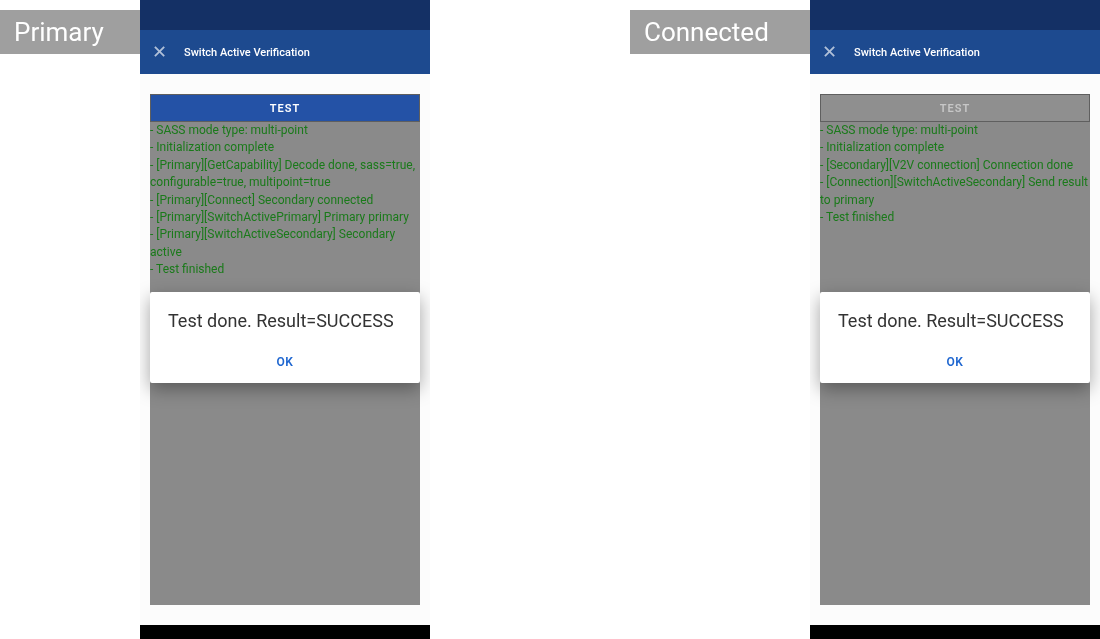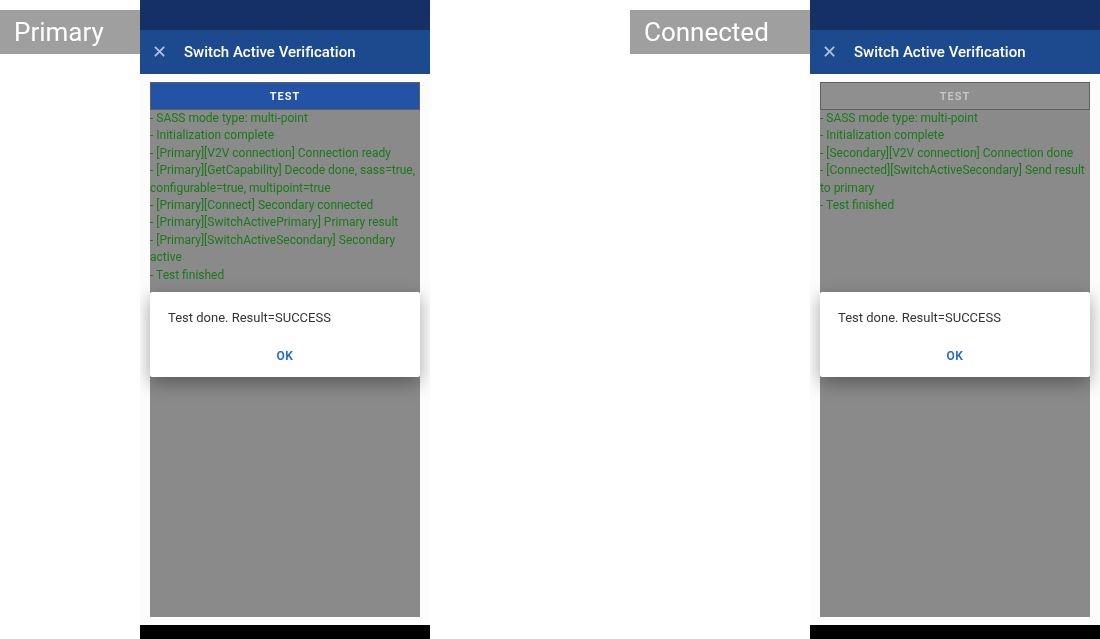--- a/index.html
+++ b/index.html
@@ -35,29 +35,29 @@
     }
     .appbar .close {
       color: #b0c0d8;
       font-size: 18px;
       line-height: 1;
       cursor: pointer;
       width: 16px;
     }
     .appbar .title {
       color: #ffffff;
-      font-size: 15px;
+      font-size: 11px;
       font-weight: 500;
     }
 
     .content {
       background: #fcfcfc;
       position: relative;
       height: calc(100% - 30px - 44px - 14px);
-      padding: 8px 10px;
+      padding: 20px 10px;
     }
     .navbar {
       position: absolute;
       bottom: 0; left: 0; right: 0;
       height: 14px;
       background: #000;
     }
 
     .test-btn {
       width: 100%;
@@ -101,21 +101,21 @@
       right: 10px;
       top: 292px;
       background: #ffffff;
       border-radius: 2px;
       box-shadow: 0 6px 18px rgba(0,0,0,0.35);
       padding: 18px 18px 8px 18px;
     }
     .phone-right .dialog { top: 292px; }
     .dialog-msg {
       color: #333;
-      font-size: 13px;
+      font-size: 18px;
       font-weight: 400;
     }
     .dialog-actions {
       display: flex;
       justify-content: center;
       margin-top: 18px;
     }
     .dialog-ok {
       color: #1e66d0;
       font-size: 12px;
@@ -162,24 +162,23 @@
     <span class="close">✕</span>
     <span class="title">Switch Active Verification</span>
   </div>
   <div class="content">
     <div class="content-inner">
       <div class="content-top-layer">
         <div class="test-btn">TEST</div>
         <div class="log">
           <div>- SASS mode type: multi-point</div>
           <div>- Initialization complete</div>
-          <div>- [Primary][V2V connection] Connection ready</div>
           <div>- [Primary][GetCapability] Decode done, sass=true, configurable=true, multipoint=true</div>
           <div>- [Primary][Connect] Secondary connected</div>
-          <div>- [Primary][SwitchActivePrimary] Primary result</div>
+          <div>- [Primary][SwitchActivePrimary] Primary primary</div>
           <div>- [Primary][SwitchActiveSecondary] Secondary active</div>
           <div>- Test finished</div>
         </div>
       </div>
       <div class="scrim"></div>
     </div>
   </div>
   <div class="navbar"></div>
 
   <div class="dialog">
@@ -197,21 +196,21 @@
     <span class="title">Switch Active Verification</span>
   </div>
   <div class="content">
     <div class="content-inner">
       <div class="content-top-layer">
         <div class="test-btn disabled">TEST</div>
         <div class="log">
           <div>- SASS mode type: multi-point</div>
           <div>- Initialization complete</div>
           <div>- [Secondary][V2V connection] Connection done</div>
-          <div>- [Connected][SwitchActiveSecondary] Send result to primary</div>
+          <div>- [Connection][SwitchActiveSecondary] Send result to primary</div>
           <div>- Test finished</div>
         </div>
       </div>
       <div class="scrim"></div>
     </div>
   </div>
   <div class="navbar"></div>
 
   <div class="dialog">
     <div class="dialog-msg">Test done. Result=SUCCESS</div>

